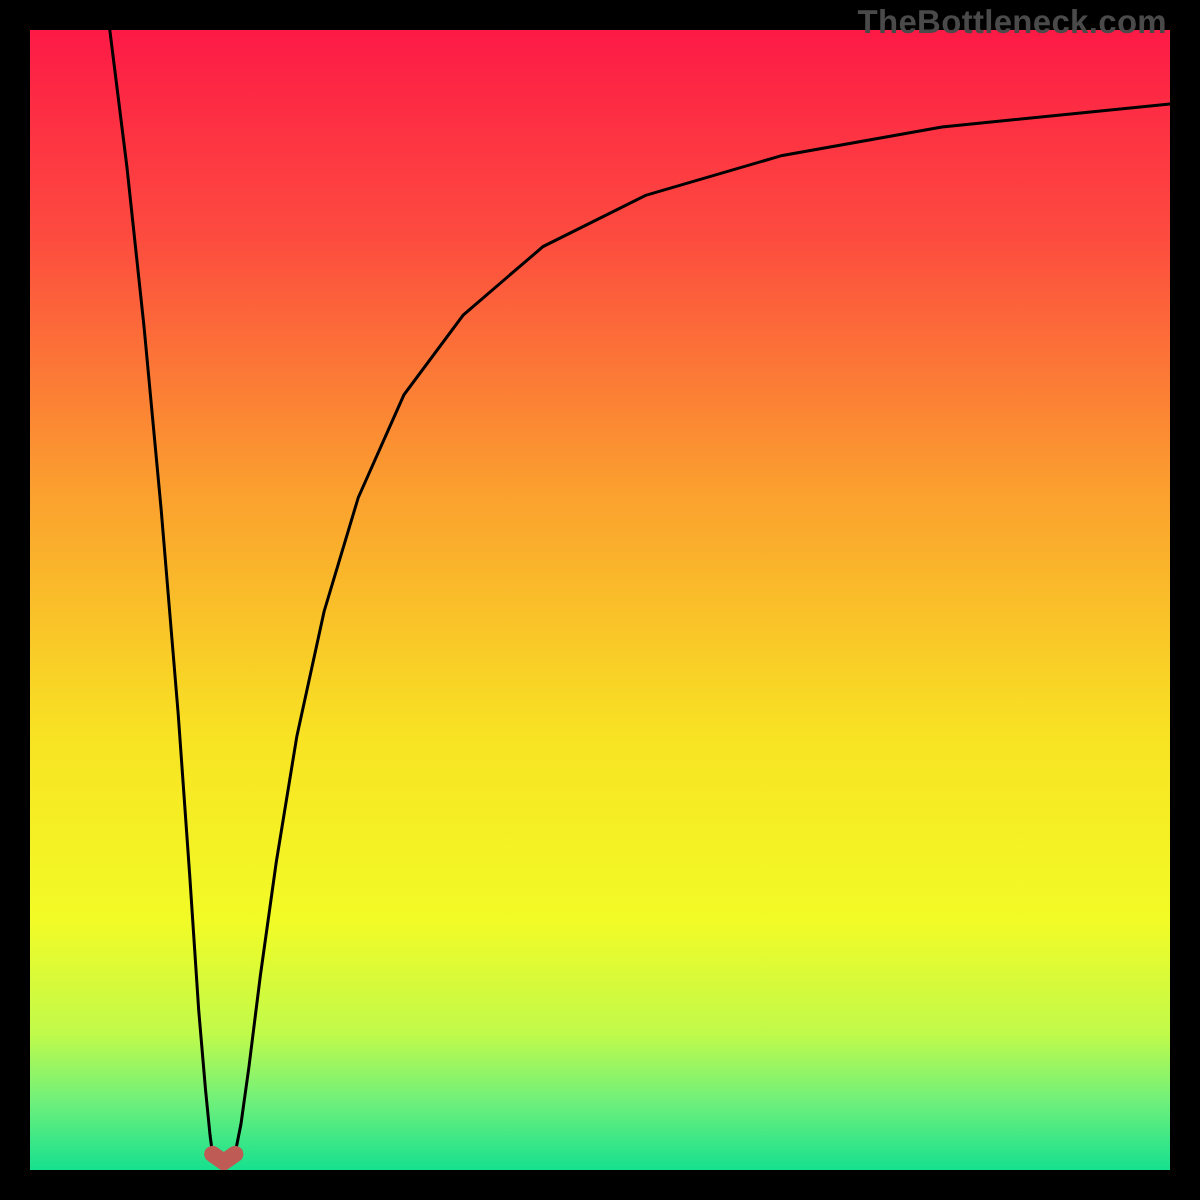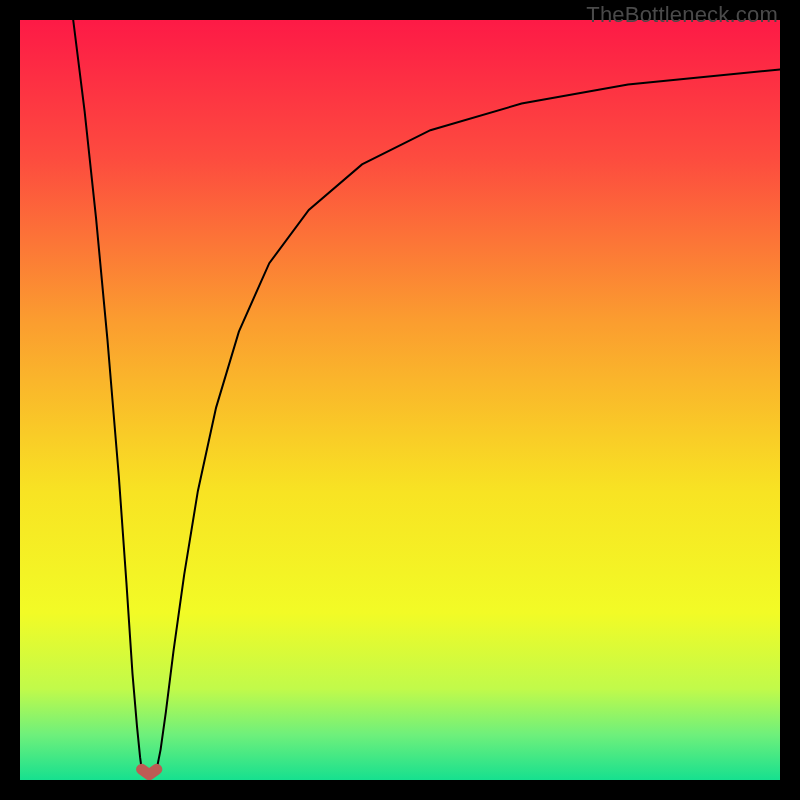--- a/index.html
+++ b/index.html
@@ -25,21 +25,21 @@
     top: 0;
     width: 760px;
     height: 760px;
   }
   .watermark {
     position: absolute;
     top: 2px;
     right: 22px;
     color: #4a4a4a;
     font-size: 22px;
-    font-weight: 400;
+    font-weight: 700;
     letter-spacing: 0.2px;
     user-select: none;
   }
   svg { display: block; }
 </style>
 </head>
 <body>
 
 <div class="frame">
   <svg class="plot" viewBox="0 0 760 760" preserveAspectRatio="none">

